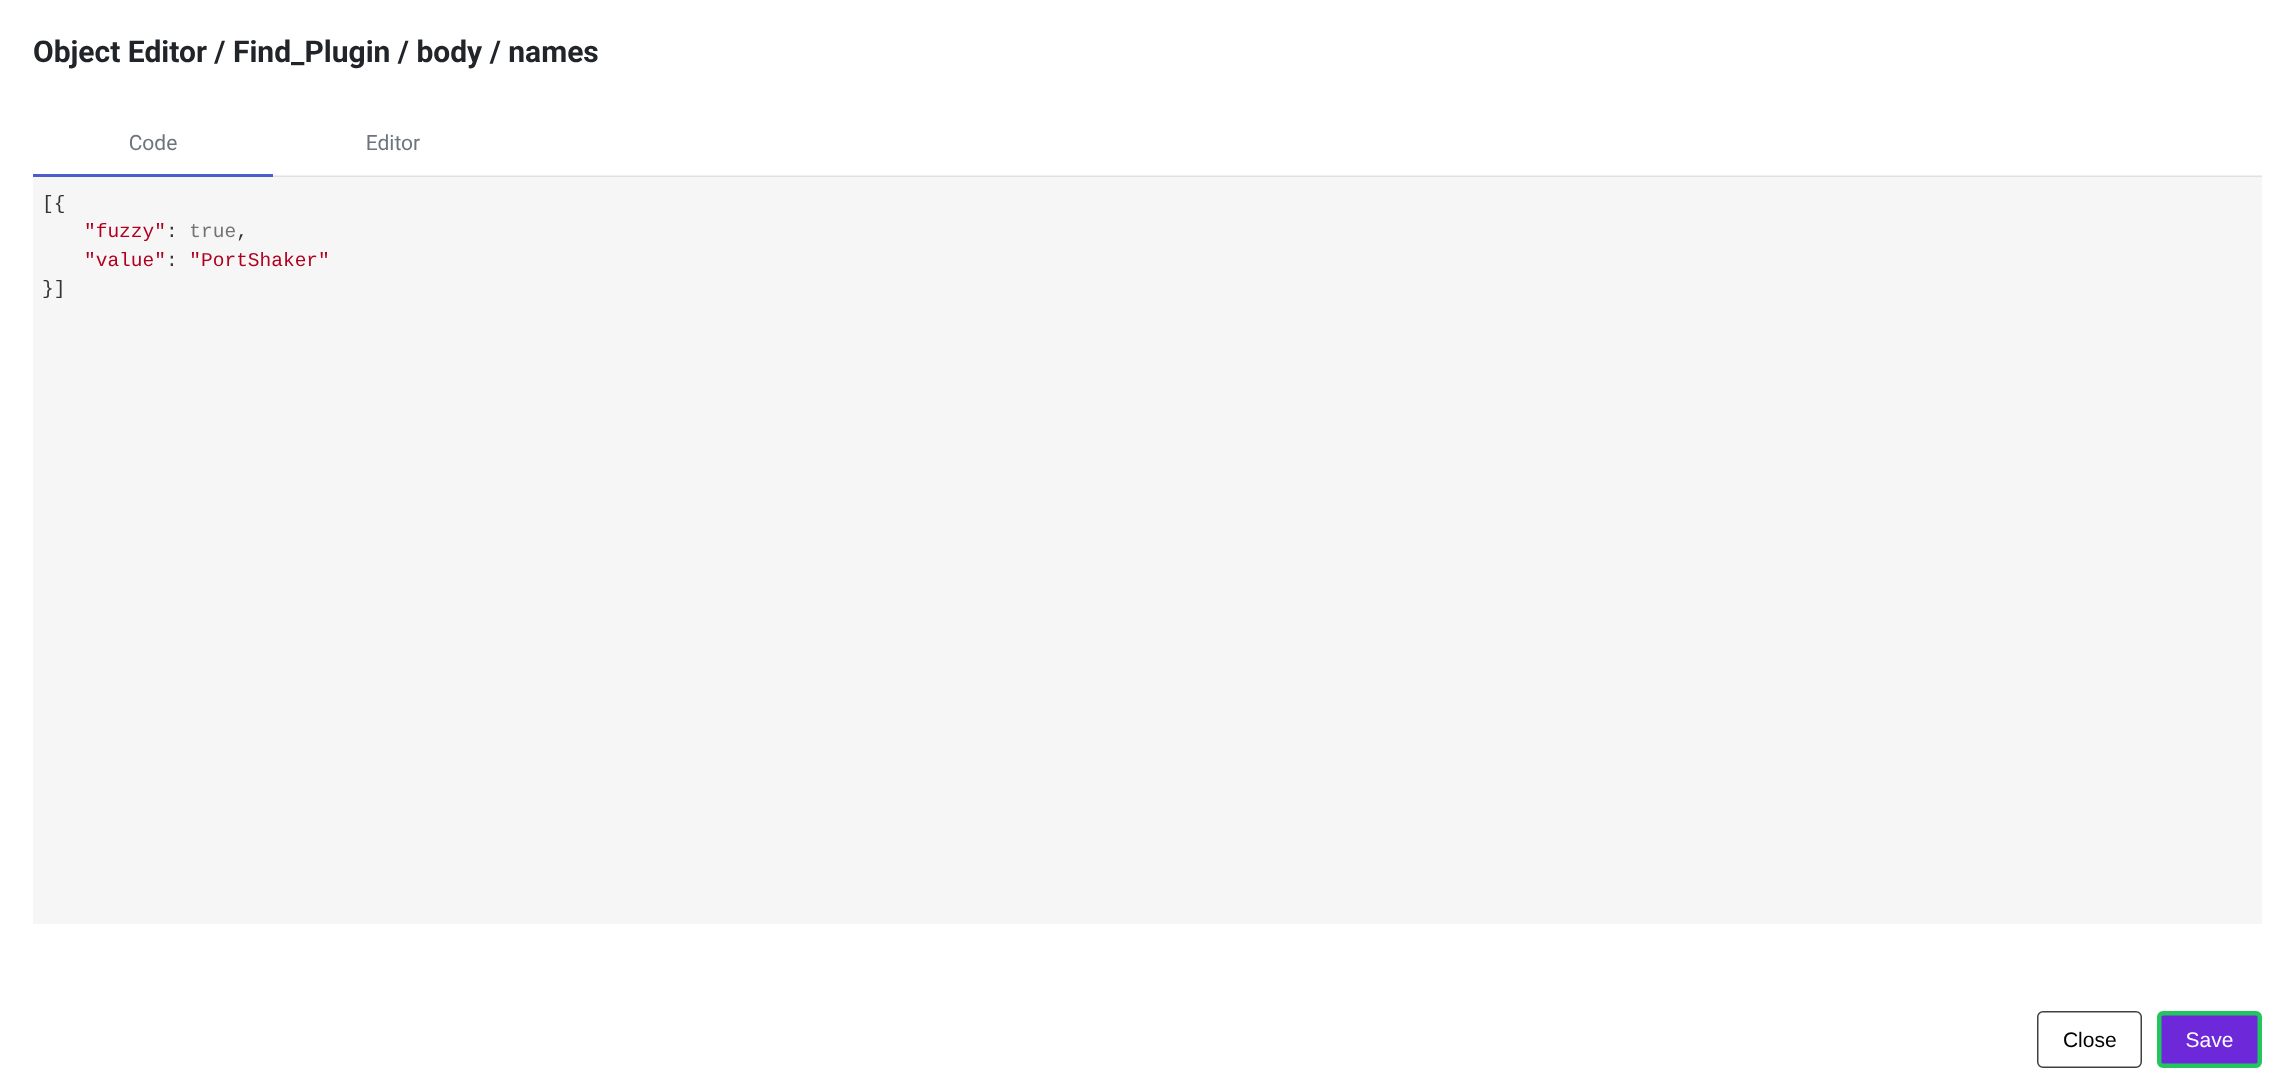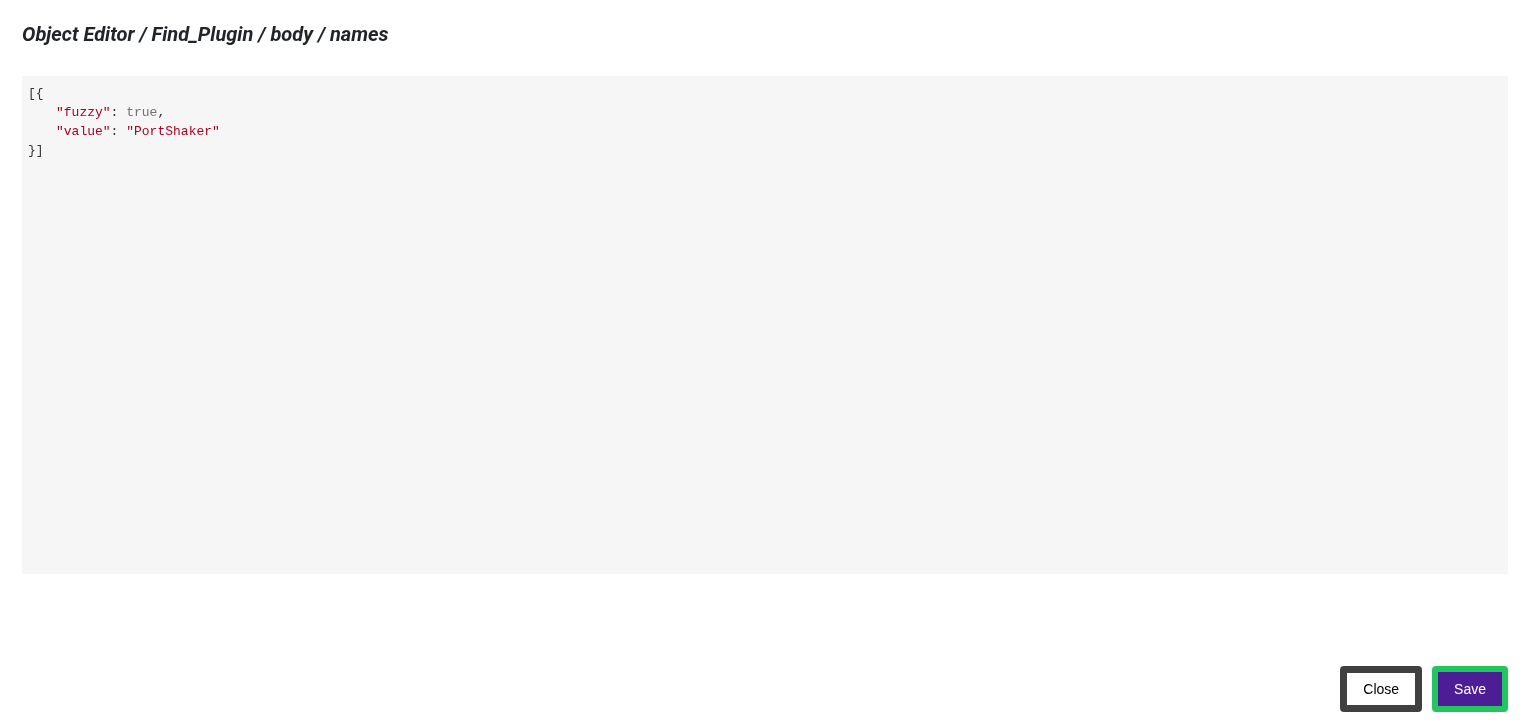--- a/index.html
+++ b/index.html
@@ -9,21 +9,21 @@
       background: #fff;
     }
     .container {
       padding: 22px 22px 0 22px;
     }
     .breadcrumb {
       font-size: 20px;
       font-weight: 700;
       margin-bottom: 30px;
     }
-    .breadcrumb span { display: inline; font-style: italic; }
+    .breadcrumb span { display: inline; }
     .tabs {
       display: flex;
       border-bottom: 1px solid #e0e0e0;
     }
     .tab {
       width: 160px;
       text-align: center;
       padding: 12px 0;
       font-size: 14px;
       color: #6c757d;
@@ -55,37 +55,45 @@
       bottom: 12px;
       right: 22px;
       display: flex;
       gap: 10px;
     }
     .btn {
       border-radius: 4px;
       font-size: 14px;
       padding: 8px 16px;
       cursor: pointer;
-      border: 7px solid #404040;
+      border: 1px solid #404040;
       background: #fff;
     }
     .btn-primary {
-      background: #4c1d95;
+      background: #6d28d9;
       color: #fff;
-      border: 6px solid #22c55e;
+      border: 3px solid #22c55e;
     }
   </style>
 </head>
 <body>
 
 <div class="container">
   <h1 class="breadcrumb">
     <span>Object Editor / Find_Plugin / body / names</span>
   </h1>
 
+  <div class="tabs">
+    <div class="tab active">
+      <span>Code</span>
+    </div>
+    <div class="tab">
+      <span>Editor</span>
+    </div>
+  </div>
 
   <div class="code-area"><span class="code-line"><span class="punct">[{</span></span><span class="code-line"><span class="indent"><span class="key">"fuzzy"</span><span class="punct">: </span><span class="bool">true</span><span class="punct">,</span></span></span><span class="code-line"><span class="indent"><span class="key">"value"</span><span class="punct">: </span><span class="str">"PortShaker"</span><span class="punct"></span></span></span><span class="code-line"><span class="punct">}]</span></span></div>
 </div>
 
 <div class="footer">
   <button class="btn">Close</button>
   <button class="btn btn-primary">Save</button>
 </div>
 
 </body></html>

